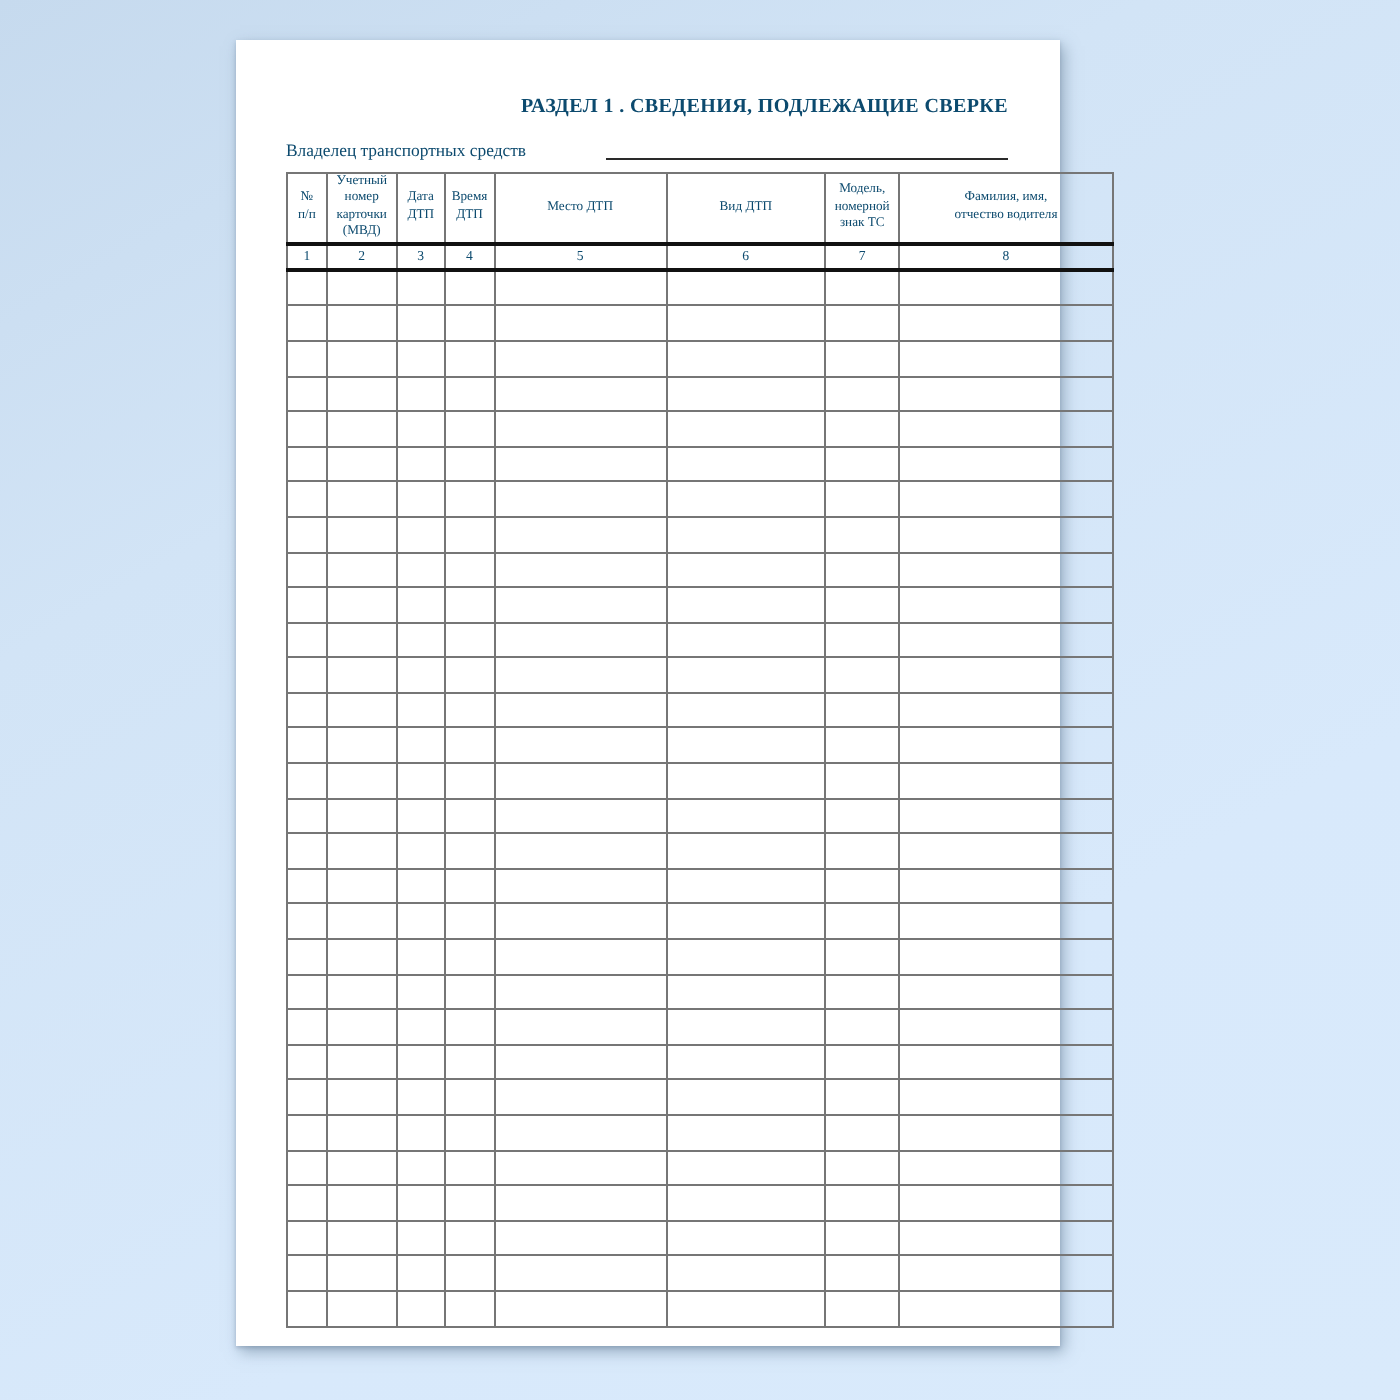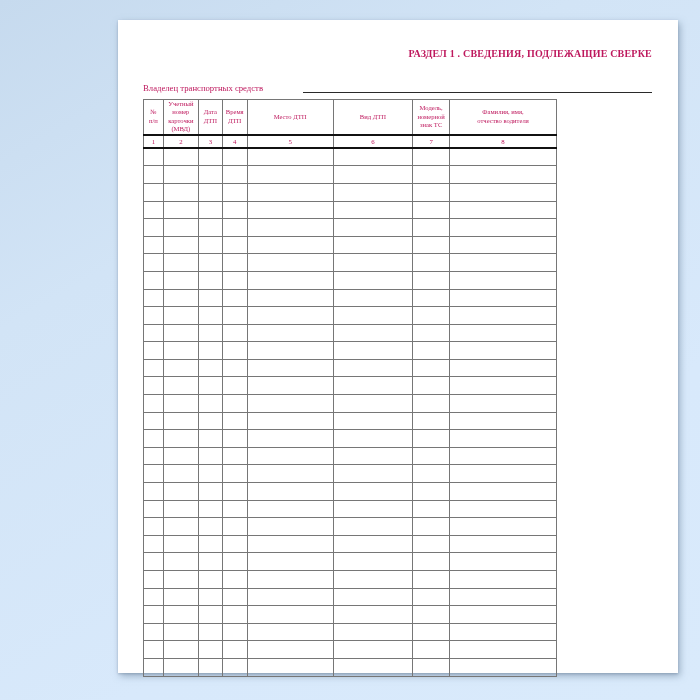--- a/index.html
+++ b/index.html
@@ -5,38 +5,38 @@
   html, body { margin: 0; padding: 0; }
   body {
     width: 700px; height: 700px; overflow: hidden;
     font-family: "Liberation Serif", "DejaVu Serif", serif;
   }
   .canvas {
     position: relative; width: 700px; height: 700px;
     background: linear-gradient(150deg, #c6daee 0%, #d2e4f6 30%, #d8e9fb 70%, #d9eafb 100%);
   }
   .page {
-    position: absolute; left: 118px; top: 20px; width: 560px; height: 653px;
+    position: absolute; left: 118px; top: 20px; width: 412px; height: 653px;
     background: #ffffff;
     box-shadow: 2px 3px 7px rgba(100,125,150,0.55), 0 1px 2px rgba(110,130,155,0.4);
     box-sizing: border-box;
     padding: 28px 26px 0 25px;
-    color: #be185d;
+    color: #0c4a6e;
   }
   .doc-title {
     text-align: right;
     font-weight: bold;
     font-size: 10px;
     letter-spacing: 0.2px;
     line-height: 1.1;
     white-space: nowrap;
   }
   .owner-row {
     display: flex; align-items: flex-end;
-    margin-top: 22px;
+    margin-top: 9px;
     height: 12px;
   }
   .owner-label {
     font-size: 8.7px;
     white-space: nowrap;
     line-height: 1;
   }
   .owner-value {
     flex: 1;
     margin-left: 40px;

